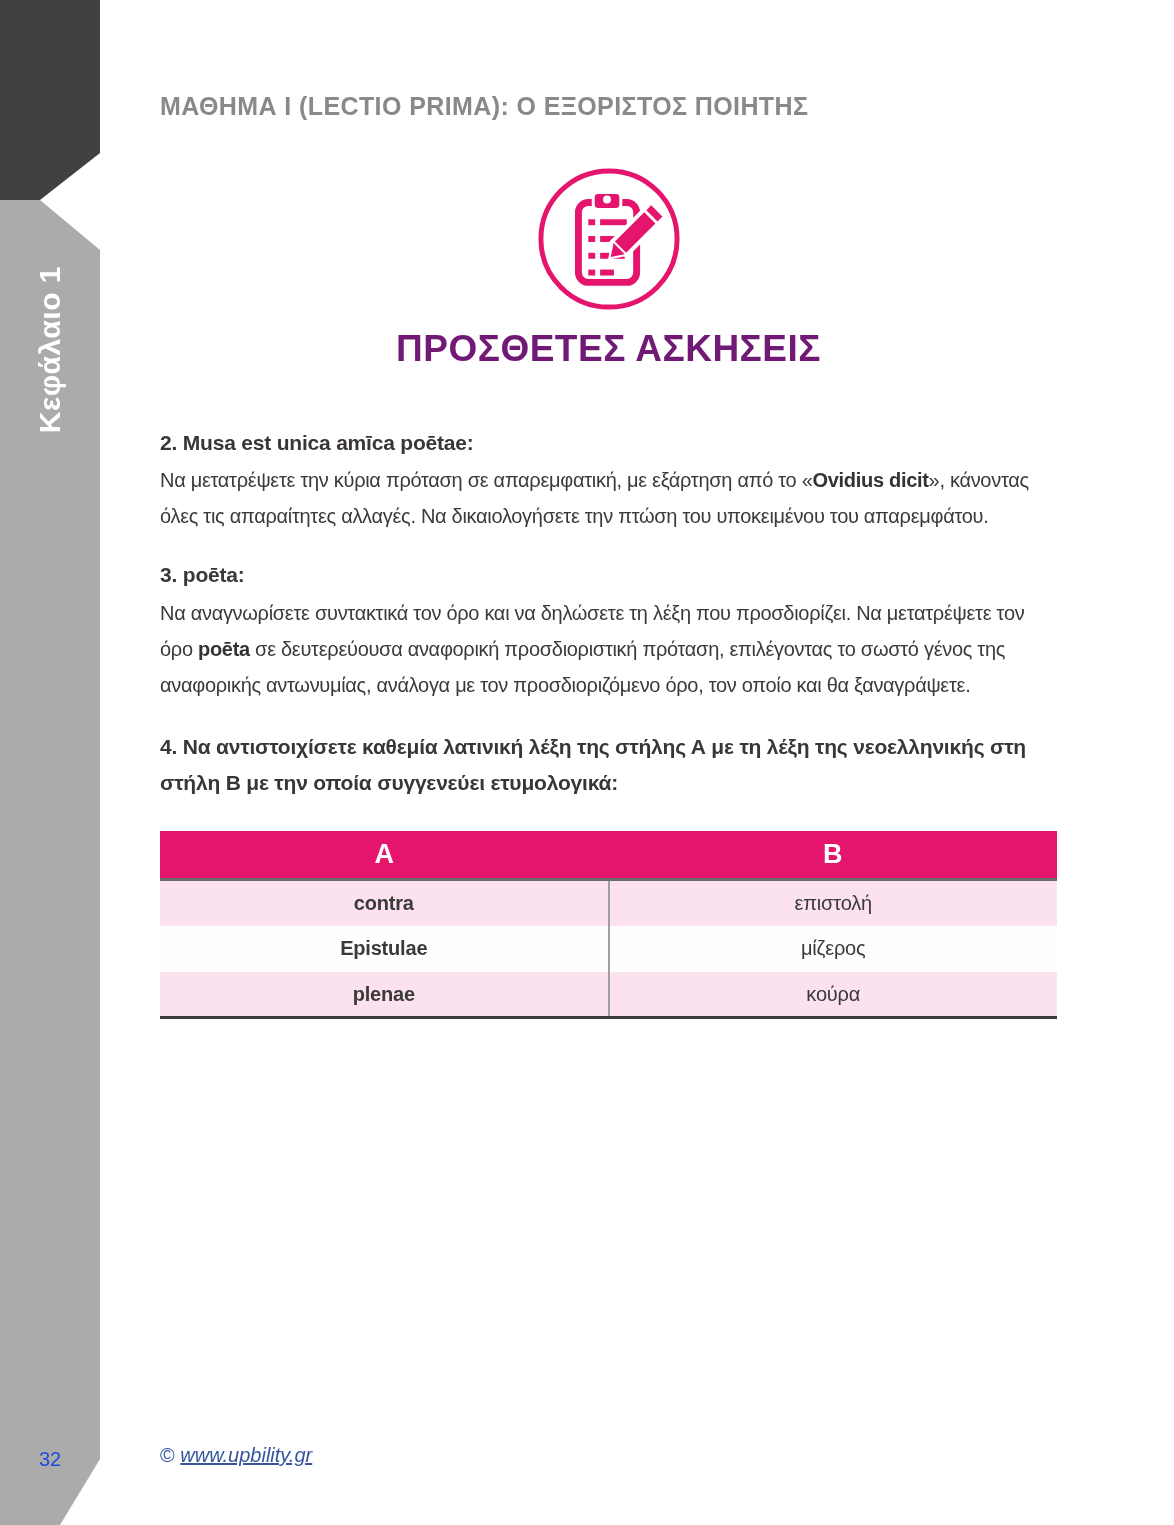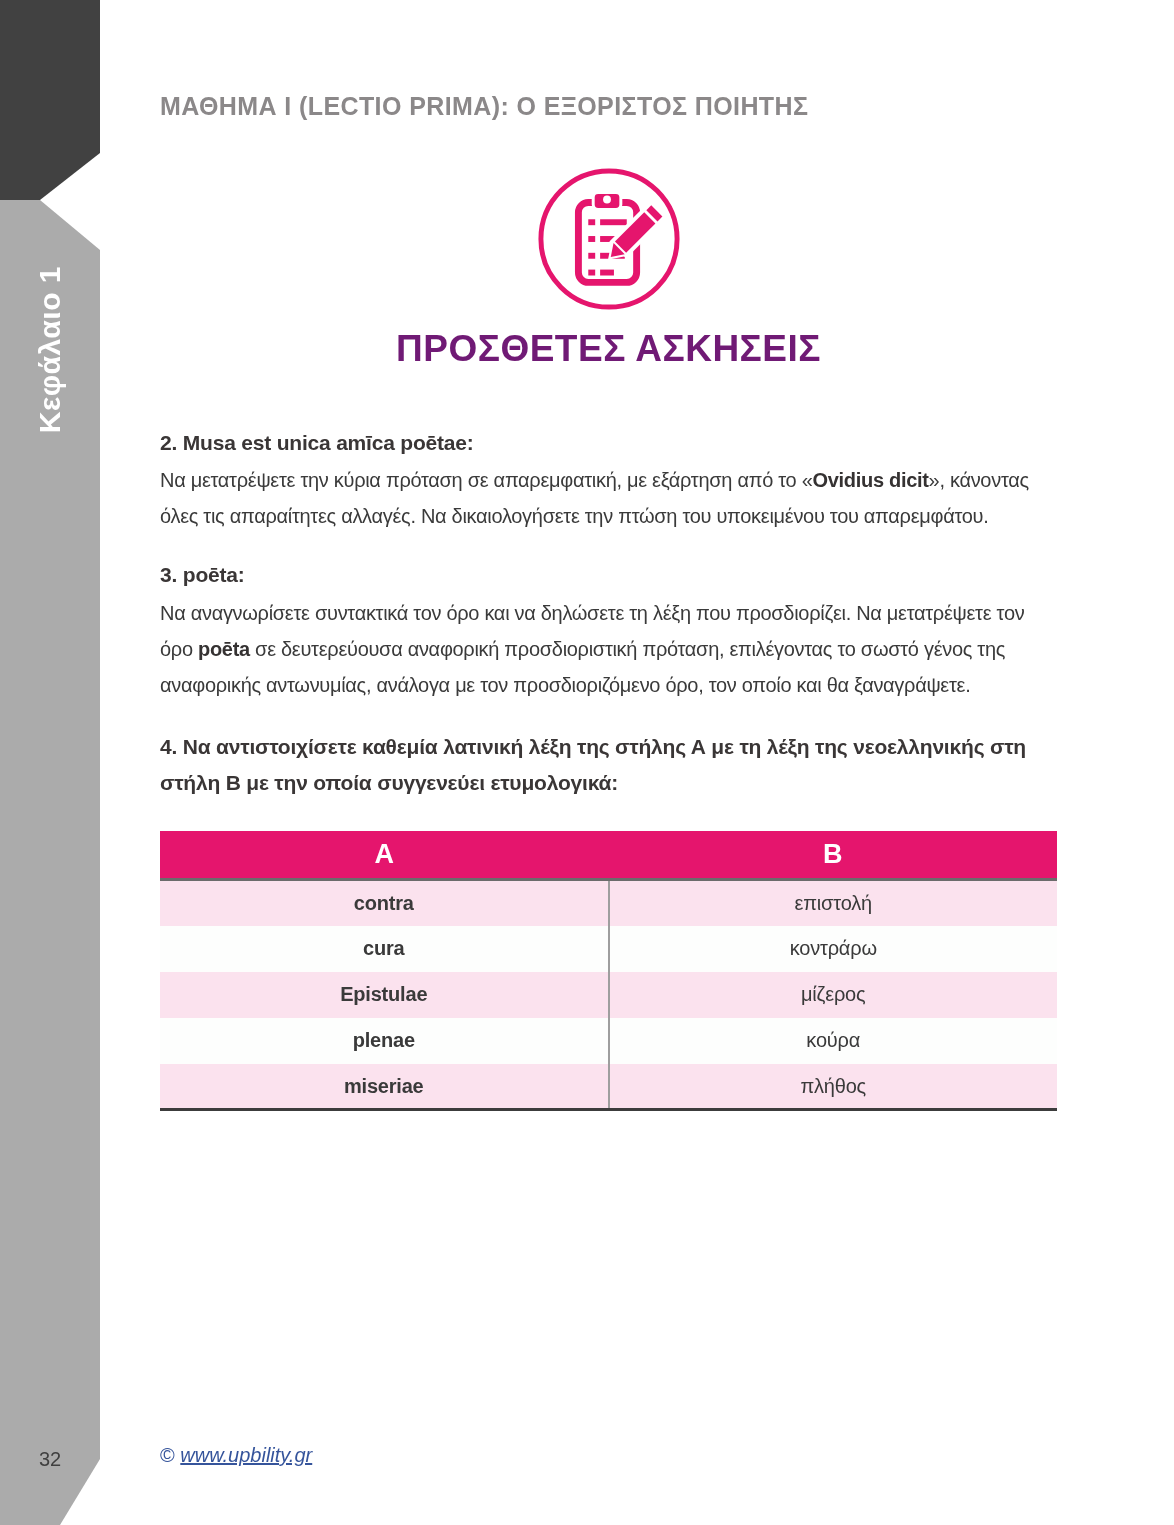--- a/index.html
+++ b/index.html
@@ -38,21 +38,21 @@
     font-weight:bold;
     font-size:30px;
     letter-spacing:0.5px;
     white-space:nowrap;
   }
   .page-number {
     position:absolute; left:0; top:1448px;
     width:100px;
     text-align:center;
     font-size:20px;
-    color:#404040;
+    color:#1d4ed8;
   }
 
   
   .content {
     position:absolute; left:160px; top:0;
     width:897px;
   }
   .lesson-title {
     margin-top:92px;
     text-align:left;
@@ -210,34 +210,26 @@
           <th>Α</th>
           <th>Β</th>
         </tr>
       </thead>
       <tbody>
         <tr>
           <td class="col-a">contra</td>
           <td class="col-b">επιστολή</td>
         </tr>
         <tr>
-          <td class="col-a">cura</td>
-          <td class="col-b">κοντράρω</td>
-        </tr>
-        <tr>
           <td class="col-a">Epistulae</td>
           <td class="col-b">μίζερος</td>
         </tr>
         <tr>
           <td class="col-a">plenae</td>
           <td class="col-b">κούρα</td>
-        </tr>
-        <tr>
-          <td class="col-a">miseriae</td>
-          <td class="col-b">πλήθος</td>
         </tr>
       </tbody>
     </table>
 
   </div>
 
   <div class="footer">
     <span>©</span>
     <a>www.upbility.gr</a>
   </div>

